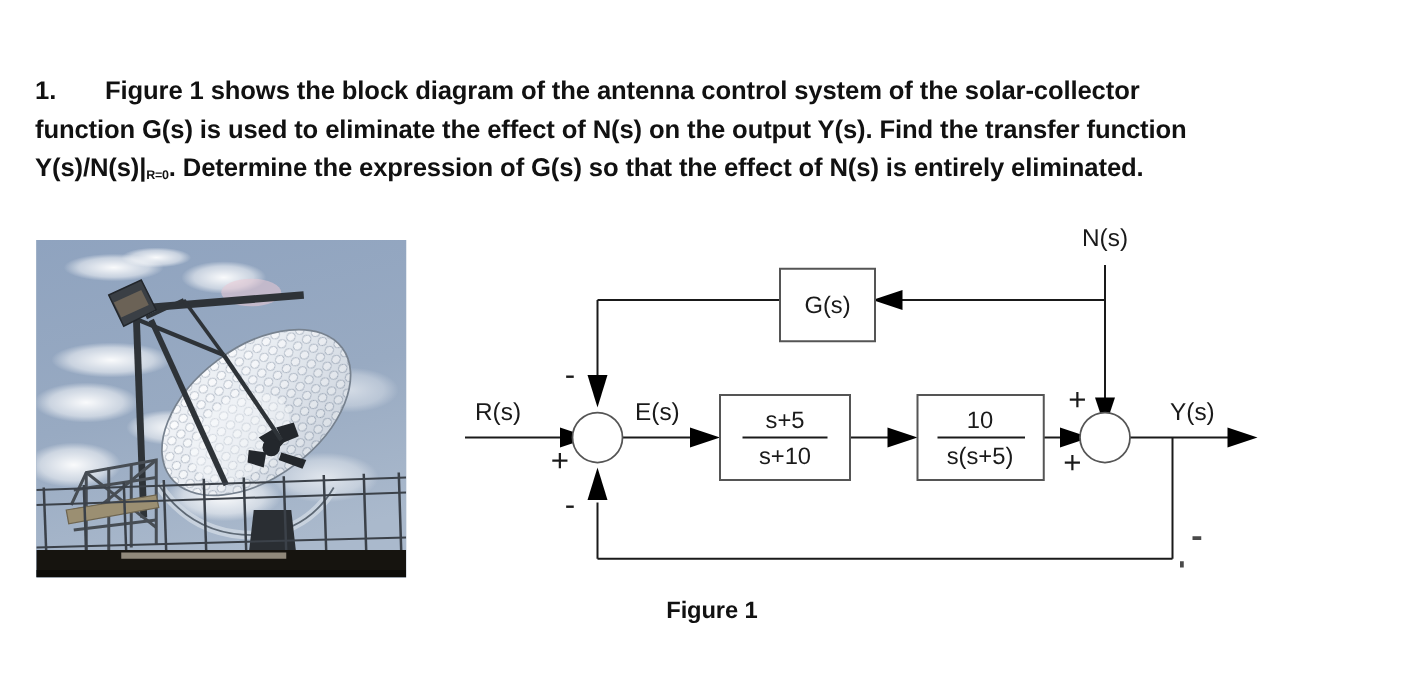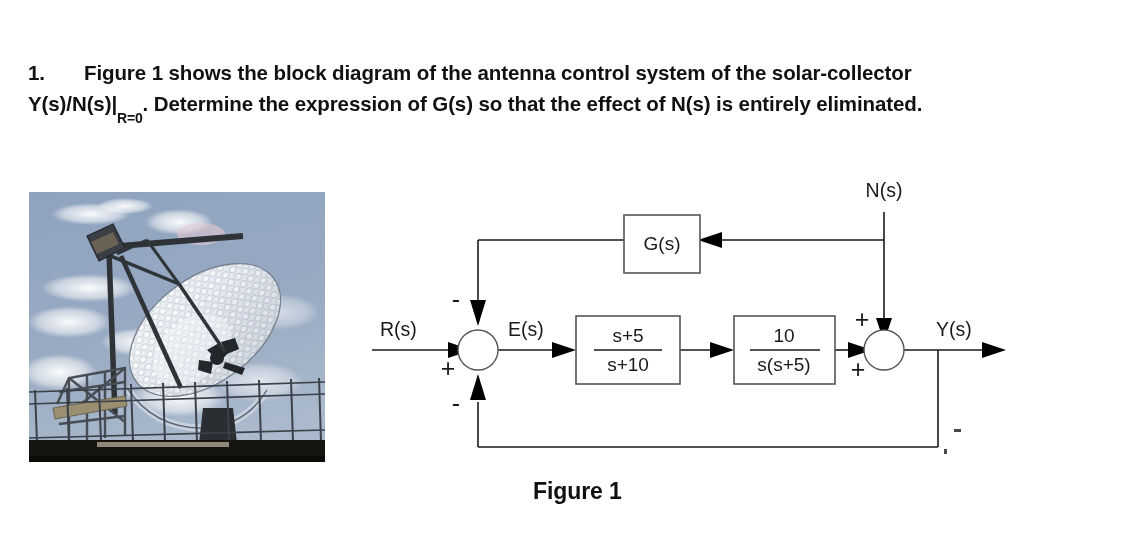--- a/index.html
+++ b/index.html
@@ -30,24 +30,24 @@
     margin-top: 43px;
   }
   #question-block .qline {
     white-space: nowrap;
   }
   #question-block .qnum {
     display: inline-block;
     min-width: 56px;
   }
   .sub-rzero {
-    font-size: 14px;
+    font-size: 10px;
     vertical-align: baseline;
     position: relative;
-    top: 12px;
+    top: 2px;
     letter-spacing: -0.2px;
   }
 
   
   #photo {
     position: absolute;
     left: 29px;
     top: 192px;
     width: 296px;
     height: 270px;
@@ -88,36 +88,37 @@
     font-size: 25px;
     font-weight: 500;
     fill: #1a1a1a;
   }
 
   
   #figure-caption {
     position: absolute;
     left: 533px;
     top: 478px;
-    font-size: 23px;
+    font-size: 19px;
     font-weight: 600;
     color: #111111;
     letter-spacing: -0.1px;
   }
 
   .speck {
     position: absolute;
     background: #4a4a4a;
   }
 </style>
 </head>
 <body>
 
 <div id="question-block">
   <div class="qline"><span class="qnum">1.</span><span>Figure 1 shows the block diagram of the antenna control system of the solar-collector</span></div>
+  <div class="qline">function G(s) is used to eliminate the effect of N(s) on the output Y(s). Find the transfer function</div>
   <div class="qline"><span>Y(s)/N(s)|</span><span class="sub-rzero">R=0</span><span>. Determine the expression of G(s) so that the effect of N(s) is entirely eliminated.</span></div>
 </div>
 
 <div id="photo">
   <svg width="296" height="270" viewBox="0 0 296 270" xmlns="http://www.w3.org/2000/svg">
     <defs>
       <linearGradient id="skyGrad" x1="0" y1="0" x2="0.25" y2="1">
         <stop offset="0%" stop-color="#8fa3bf"></stop>
         <stop offset="55%" stop-color="#98aac2"></stop>
         <stop offset="100%" stop-color="#aab9cc"></stop>

